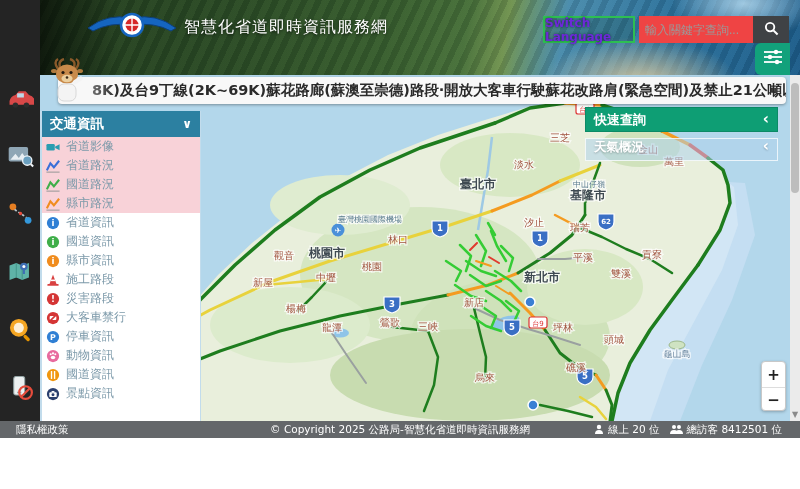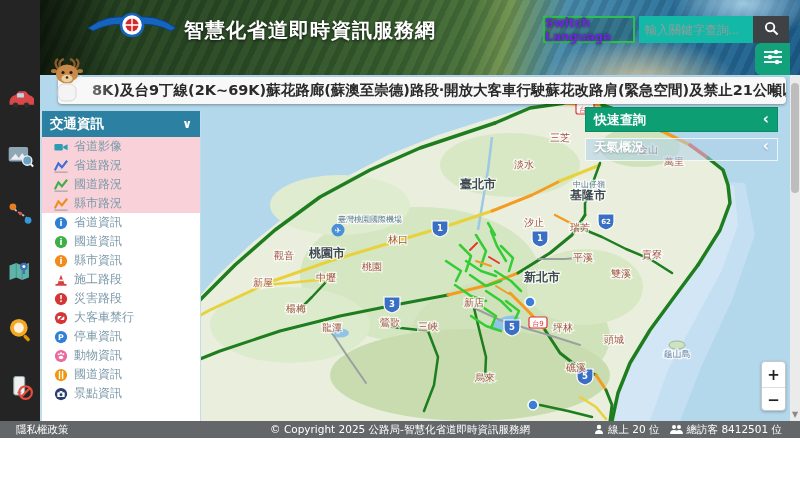--- a/index.html
+++ b/index.html
@@ -13,27 +13,27 @@
       radial-gradient(ellipse 180px 90px at 80% 115%, #d8c9a0 0%, rgba(216,201,160,0) 55%),
       repeating-linear-gradient(115deg, rgba(0,30,0,.18) 0 6px, rgba(60,110,40,.10) 6px 13px),
       linear-gradient(100deg, #22381f 0%, #2f4d2a 30%, #3c6033 48%, #4d7440 58%, #7a9a58 63%, #4f92bd 70%, #2e74aa 84%, #1f5f98 100%);
   }
   #hero .shade { position:absolute; left:0; top:0; width:120px; height:75px;
     background:linear-gradient(to right, rgba(0,0,0,.9), rgba(0,0,0,0)); }
 
   
   .hdr-chevron { position:absolute; left:12px; top:16px; color:#fff; font-size:13px; z-index:30;}
   #logo { position:absolute; left:86px; top:10px; z-index:20; }
-  #site-title { position:absolute; left:184px; top:17px; color:#fff; font-size:20px; font-weight:bold;
+  #site-title { position:absolute; left:184px; top:17px; color:#fff; font-size:16px; font-weight:normal;
     letter-spacing:1px; text-shadow:0 1px 3px rgba(0,0,0,.7); z-index:20; }
   #switch-lang { position:absolute; left:543px; top:16px; width:92px; height:27px; background:rgba(0,40,0,.15);
     border:2px solid #2dbf52; color:#6d28d9; font-size:12px; font-weight:bold; z-index:20;
     display:flex; align-items:center; justify-content:center; cursor:pointer; text-shadow:0 0 3px rgba(0,0,0,.6); }
   #search-wrap { position:absolute; left:639px; top:16px; height:27px; display:flex; z-index:20; }
-  #search-input { width:114px; height:27px; border:none; padding:0 6px; font-size:12px; color:#333; background:#14b8a6; }
+  #search-input { width:114px; height:27px; border:none; padding:0 6px; font-size:12px; color:#333; background:#ef4444; }
   #search-input::placeholder { color:#9a9a9a; }
   #search-btn { width:36px; height:27px; background:#3f4245; border:none; cursor:pointer;
     display:flex; align-items:center; justify-content:center; }
   #filter-btn { position:absolute; left:755px; top:43px; width:35px; height:32px; background:#12a17b;
     border-radius:6px 0 0 6px; z-index:20; display:flex; align-items:center; justify-content:center; cursor:pointer; }
 
   
   #sidebar { position:absolute; left:0; top:0; width:40px; height:421px; background:#242424; z-index:40; }
   .sb-icon { width:40px; height:58px; display:flex; align-items:center; justify-content:center; cursor:pointer; }
   .sb-icon:first-child { margin-top:68px; }
@@ -49,21 +49,21 @@
     -webkit-mask-image:linear-gradient(to right, rgba(0,0,0,.25) 0, #000 60px, #000 92%, rgba(0,0,0,.25) 100%);
     mask-image:linear-gradient(to right, rgba(0,0,0,.25) 0, #000 60px, #000 92%, rgba(0,0,0,.25) 100%); }
   #mascot { position:absolute; left:46px; top:58px; z-index:26; }
 
   
   #traffic-panel { position:absolute; left:40px; top:111px; width:161px; height:310px; background:#fff;
     z-index:22; border-left:2px solid #c2dcec; border-right:1px solid #c2dcec; }
   #tp-header { height:26px; background:#2c80a1; color:#fff; font-size:13.5px; font-weight:bold;
     display:flex; align-items:center; padding:0 8px; cursor:pointer; }
   #tp-header .chev { margin-left:auto; font-size:12px; font-weight:bold; }
-  .tp-row { height:19px; display:flex; align-items:center; gap:6px; padding-left:12px; font-size:12px;
+  .tp-row { height:19px; display:flex; align-items:center; gap:6px; padding-left:4px; font-size:12px;
     color:#7d9aaa; cursor:pointer; background:#fff; }
   .tp-row.active { background:#f8d2d8; }
   .tp-row .ic { width:14px; height:14px; display:flex; align-items:center; justify-content:center; flex:0 0 14px; }
 
   
   #quick-panel { position:absolute; left:585px; top:107px; width:193px; height:25px; background:#0e9e74;
     color:#fff; z-index:22; display:flex; align-items:center; padding:8px 8px; font-size:13px; font-weight:bold;
     border:1px solid #0c8a66; cursor:pointer; }
   #weather-panel { position:absolute; left:585px; top:138px; width:193px; height:23px; background:rgba(175,210,235,.55);
     color:#fff; z-index:22; display:flex; align-items:flex-start; padding:0 8px; font-size:12.5px; font-weight:bold;

